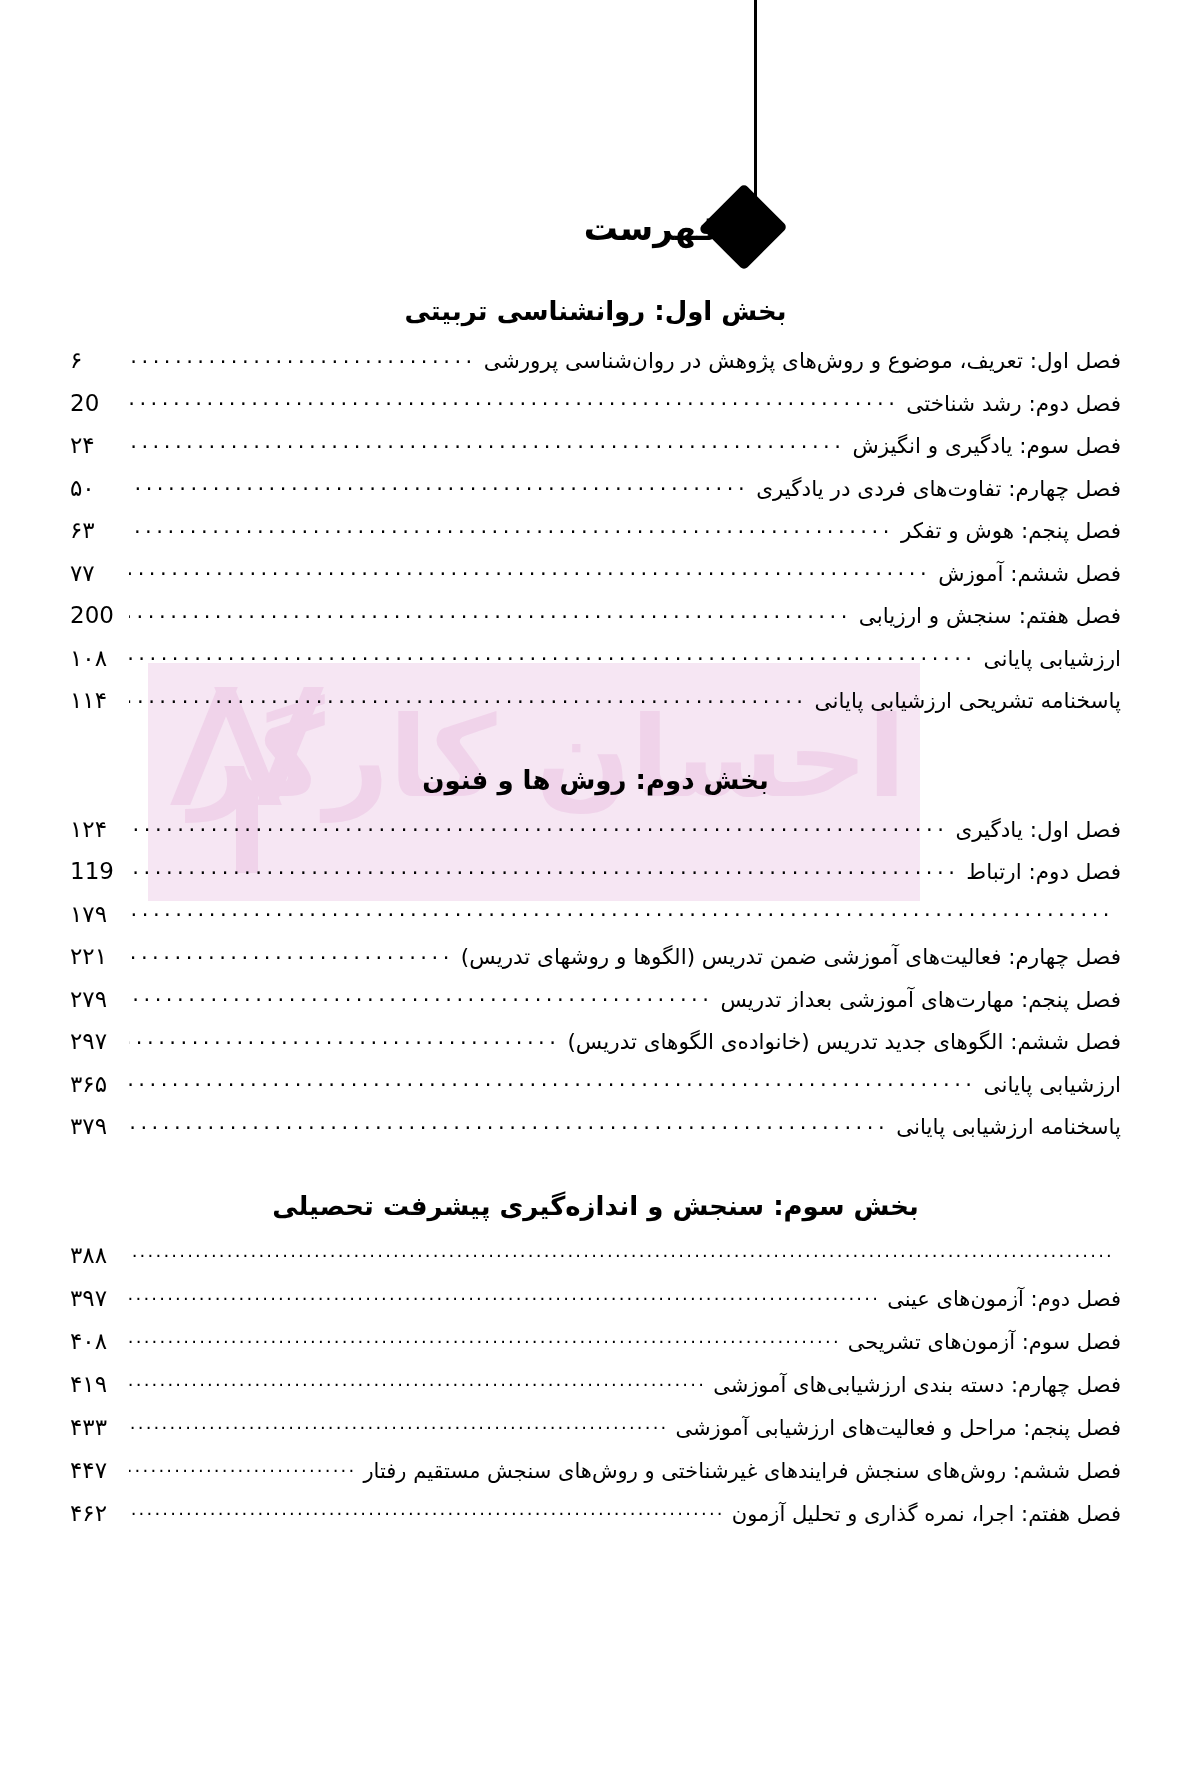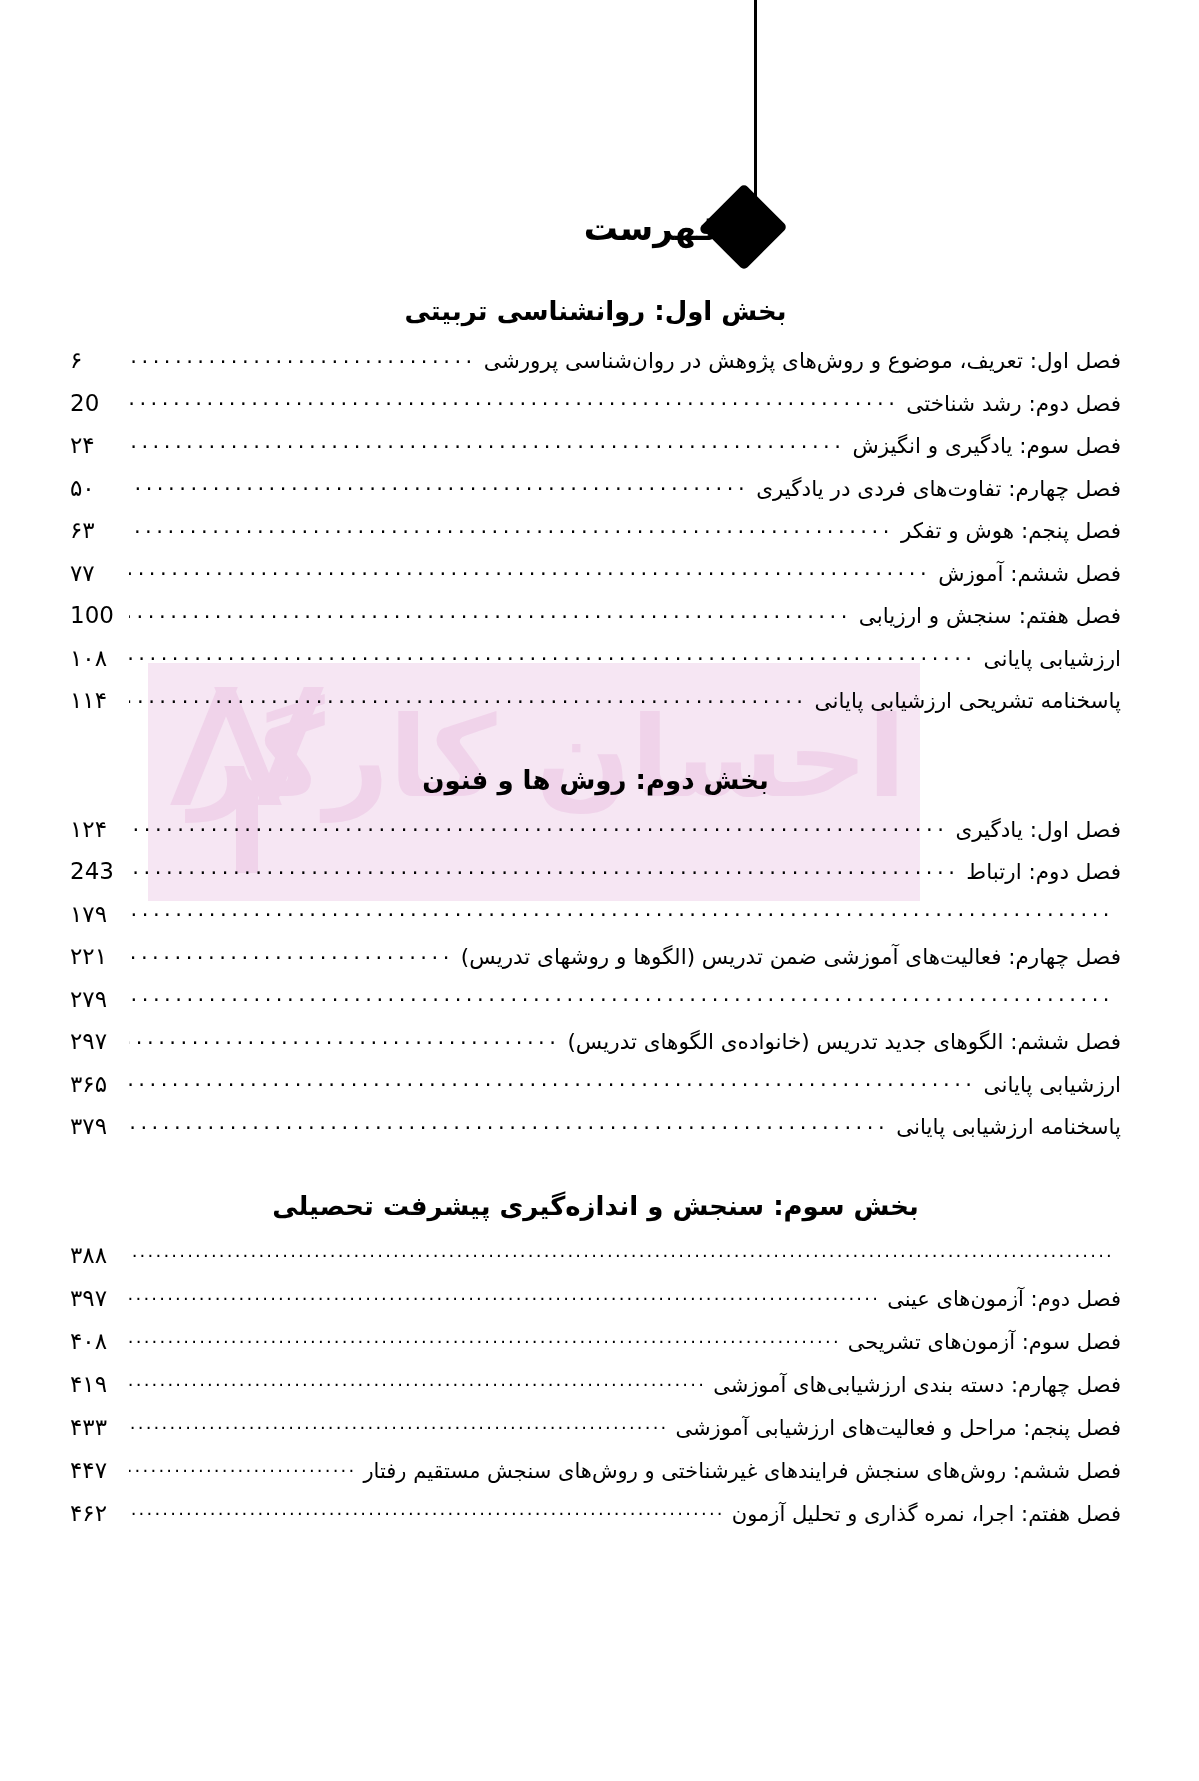--- a/index.html
+++ b/index.html
@@ -231,21 +231,21 @@
         <span class="page-no">۶۳</span>
       </div>
       <div class="toc-row">
         <span class="entry-title">فصل ششم: آموزش</span>
         <span class="leader"></span>
         <span class="page-no">۷۷</span>
       </div>
       <div class="toc-row">
         <span class="entry-title">فصل هفتم: سنجش و ارزیابی</span>
         <span class="leader"></span>
-        <span class="page-no">100</span>
+        <span class="page-no">200</span>
       </div>
       <div class="toc-row">
         <span class="entry-title">ارزشیابی پایانی</span>
         <span class="leader"></span>
         <span class="page-no">۱۰۸</span>
       </div>
       <div class="toc-row">
         <span class="entry-title">پاسخنامه تشریحی ارزشیابی پایانی</span>
         <span class="leader"></span>
         <span class="page-no">۱۱۴</span>
@@ -254,32 +254,33 @@
       <div class="part-heading spaced">بخش دوم: روش ها و فنون</div>
 
       <div class="toc-row">
         <span class="entry-title">فصل اول: یادگیری</span>
         <span class="leader"></span>
         <span class="page-no">۱۲۴</span>
       </div>
       <div class="toc-row">
         <span class="entry-title">فصل دوم: ارتباط</span>
         <span class="leader"></span>
-        <span class="page-no">243</span>
+        <span class="page-no">119</span>
       </div>
       <div class="toc-row">
         <span class="leader"></span>
         <span class="page-no">۱۷۹</span>
       </div>
       <div class="toc-row">
         <span class="entry-title">فصل چهارم: فعالیت‌های آموزشی ضمن تدریس (الگوها و روشهای تدریس)</span>
         <span class="leader"></span>
         <span class="page-no">۲۲۱</span>
       </div>
       <div class="toc-row">
+        <span class="entry-title">فصل پنجم: مهارت‌های آموزشی بعداز تدریس</span>
         <span class="leader"></span>
         <span class="page-no">۲۷۹</span>
       </div>
       <div class="toc-row">
         <span class="entry-title">فصل ششم: الگوهای جدید تدریس (خانواده‌ی الگوهای تدریس)</span>
         <span class="leader"></span>
         <span class="page-no">۲۹۷</span>
       </div>
       <div class="toc-row">
         <span class="entry-title">ارزشیابی پایانی</span>

